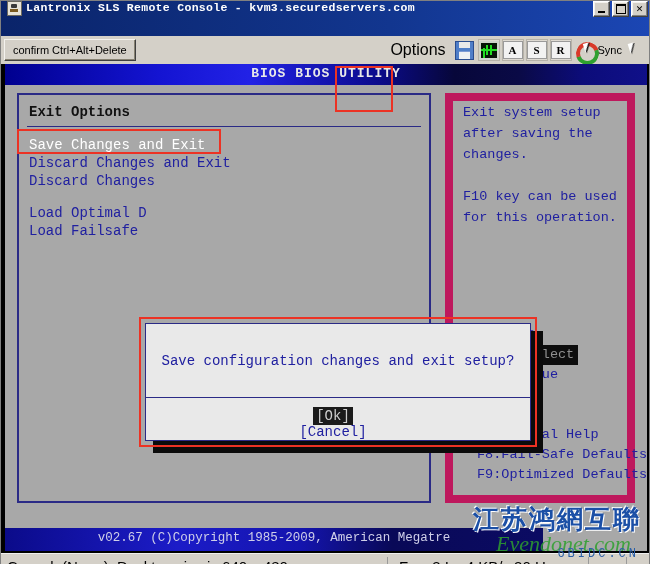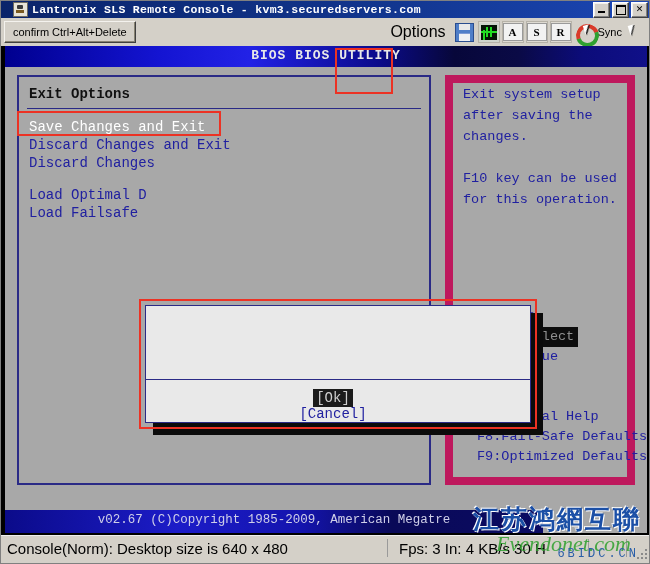--- a/index.html
+++ b/index.html
@@ -6,23 +6,23 @@
   body{
     width:650px;height:564px;overflow:hidden;
     font-family:"Liberation Sans",sans-serif;
     background:#d4d0c8;
   }
   .app{position:relative;width:650px;height:564px;box-sizing:border-box;
        border:1px solid #808080;background:#d4d0c8;}
 
   
   .titlebar{
-    height:17px;background:#00207a;
+    height:35px;background:#00207a;
     background:linear-gradient(to right,#0a246a 0%,#12368f 60%,#1b46b4 100%);
-    display:flex;align-items:center;padding:0 1px 0 12px;
+    display:flex;align-items:flex-start;padding:0 1px 0 6px;
   }
   .tb-icon{width:13px;height:13px;background:#e8e4d8;border:1px solid #6d6a60;
     margin-right:4px;position:relative;flex:none;}
   .tb-icon:before{content:"";position:absolute;left:3px;top:2px;width:6px;height:4px;
     background:#3a3a3a;border-radius:1px;}
   .tb-icon:after{content:"";position:absolute;left:2px;top:7px;width:8px;height:3px;
     background:#7a5a20;}
   .tb-title{color:#ffffff;font-family:"Liberation Mono",monospace;font-size:11.5px;
     font-weight:bold;letter-spacing:.3px;white-space:nowrap;flex:1;overflow:hidden;}
   .tb-btns{display:flex;gap:2px;align-items:center;flex:none;}
@@ -245,20 +245,21 @@
             <div class="k">F10:Save</div>
             <div class="k">ESC:Exit</div>
             <div class="k">F1:General Help</div>
             <div class="k">F8:Fail-Safe Defaults</div>
             <div class="k">F9:Optimized Defaults</div>
           </div>
         </div>
 
         <div class="dlg-shadow"></div>
         <div class="dialog">
+          <div class="dlg-msg">Save configuration changes and exit setup?</div>
           <div class="dlg-sep"></div>
           <div class="dlg-btns">
             <div class="b sel"><b>[Ok]</b></div>
             <div class="b"><b>[Cancel]</b></div>
           </div>
         </div>
 
         <div class="redbox" style="left:12px;top:40px;width:204px;height:25px;"></div>
         <div class="redbox" style="left:134px;top:228px;width:398px;height:130px;"></div>
       </div>

